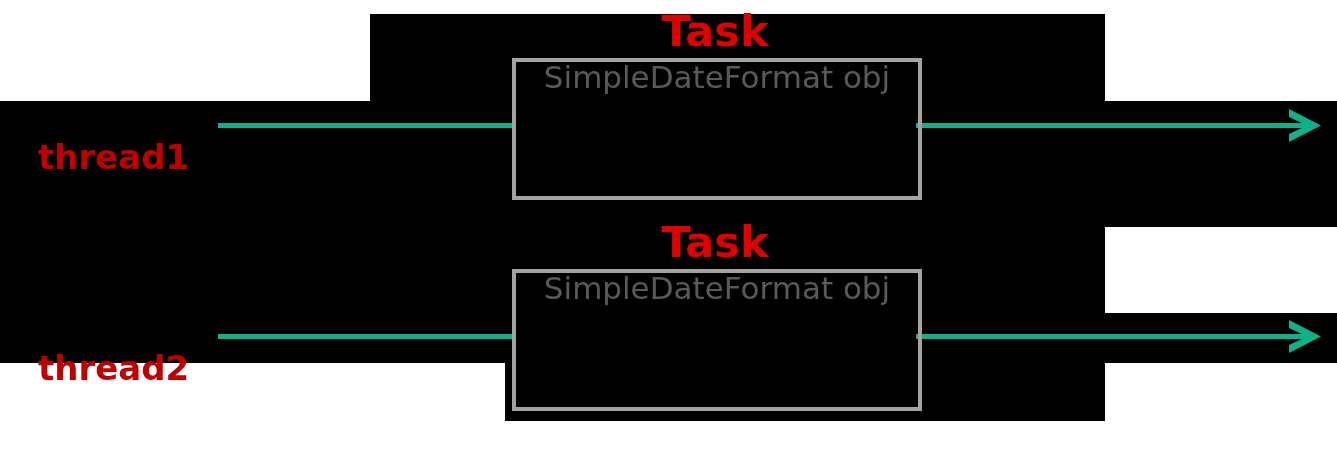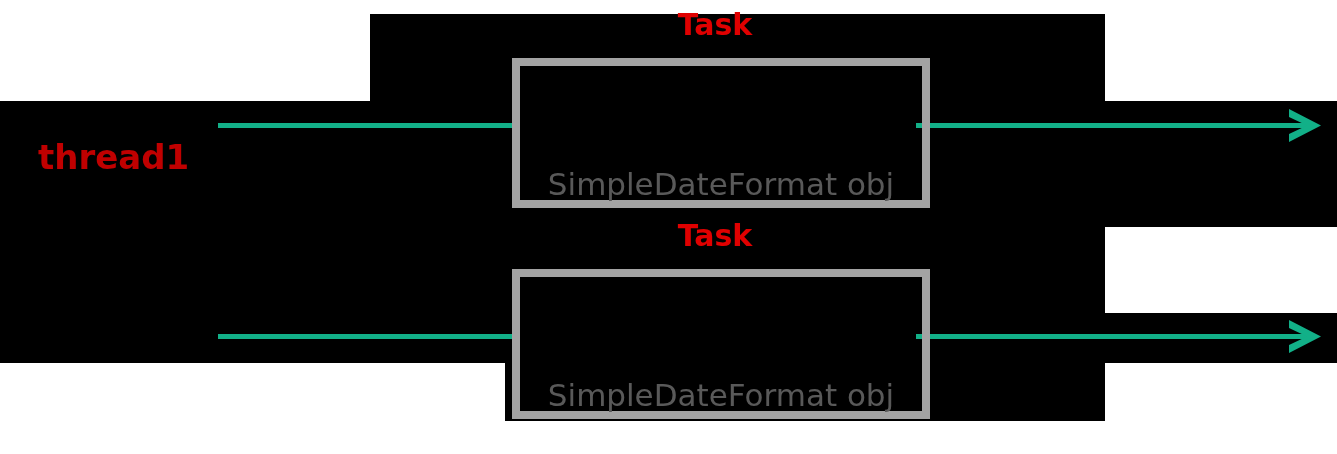--- a/index.html
+++ b/index.html
@@ -72,38 +72,38 @@
   .arrow-head svg { display: block; }
 
   
   .task-label {
     position: absolute;
     left: 512px;
     top: 10px;
     width: 406px;
     text-align: center;
     color: #e00000;
-    font-size: 30px;
+    font-size: 43px;
     font-weight: bold;
     line-height: 1;
     white-space: nowrap;
   }
 
   
   .task-box {
     position: absolute;
     left: 512px;
     top: 58px;
     width: 402px;
     height: 134px;
-    border: 8px solid #a3a3a3;
+    border: 4px solid #a3a3a3;
     box-sizing: content-box;
     background: transparent;
     display: flex;
-    align-items: flex-end;
+    align-items: flex-start;
     justify-content: center;
   }
   .task-box-text {
     color: #595959;
     font-size: 31px;
     font-weight: normal;
     line-height: 1;
     white-space: nowrap;
   }
 </style>
@@ -136,20 +136,21 @@
 
     <div class="task-label">Task</div>
 
     <div class="task-box">
       <span class="task-box-text">SimpleDateFormat obj</span>
     </div>
   </div>
 
   <div class="row" id="row-thread2">
 
+    <div class="thread-label">thread2</div>
 
     <div class="conn-line conn-left"></div>
 
     <div class="conn-line conn-right"></div>
 
     <div class="arrow-head">
       <svg width="42" height="40" viewBox="0 0 42 40" xmlns="http://www.w3.org/2000/svg">
         <path d="M6 3 L38 19.5 L6 36 L6 28 L24 19.5 L6 11 Z" fill="#12b088"></path>
       </svg>
     </div>

